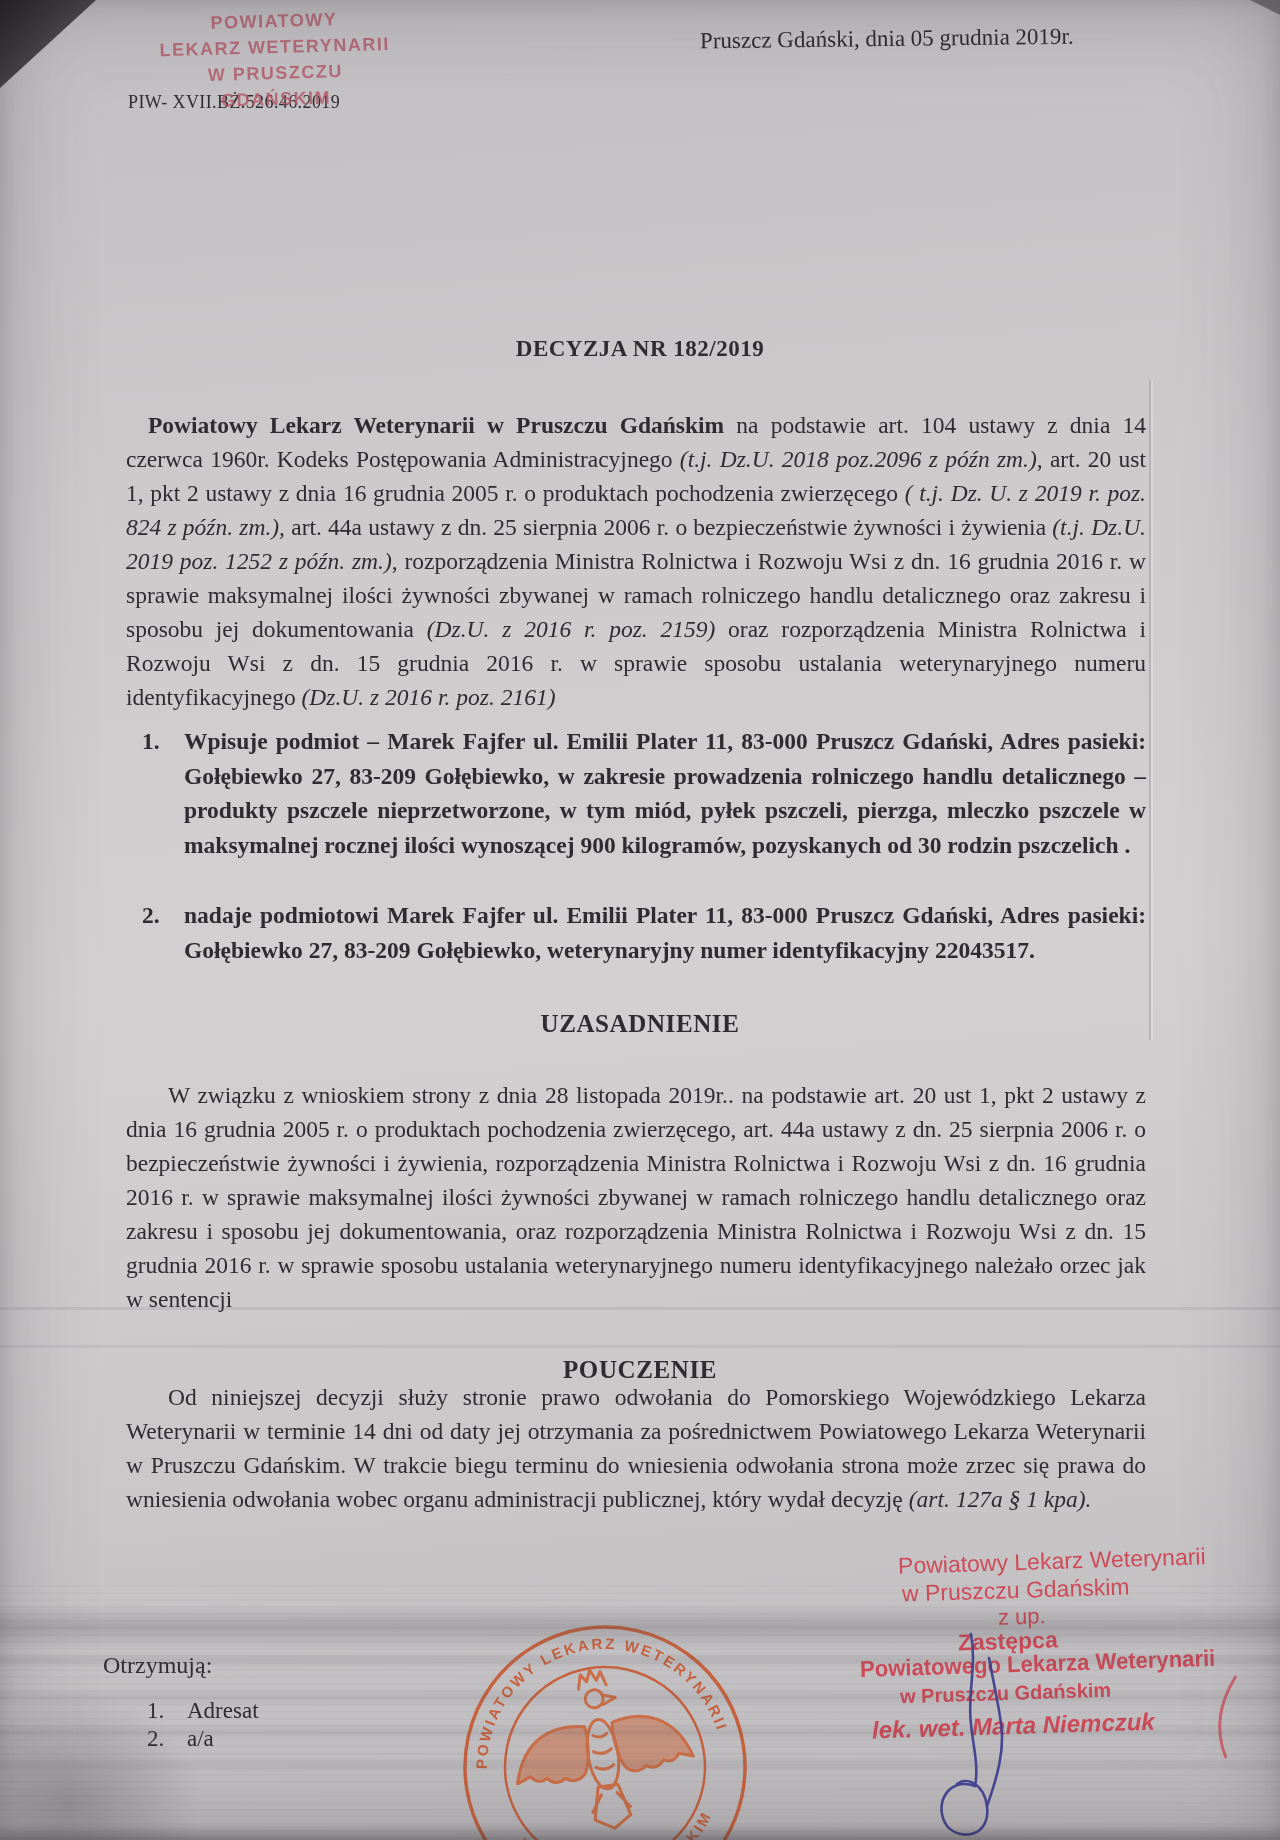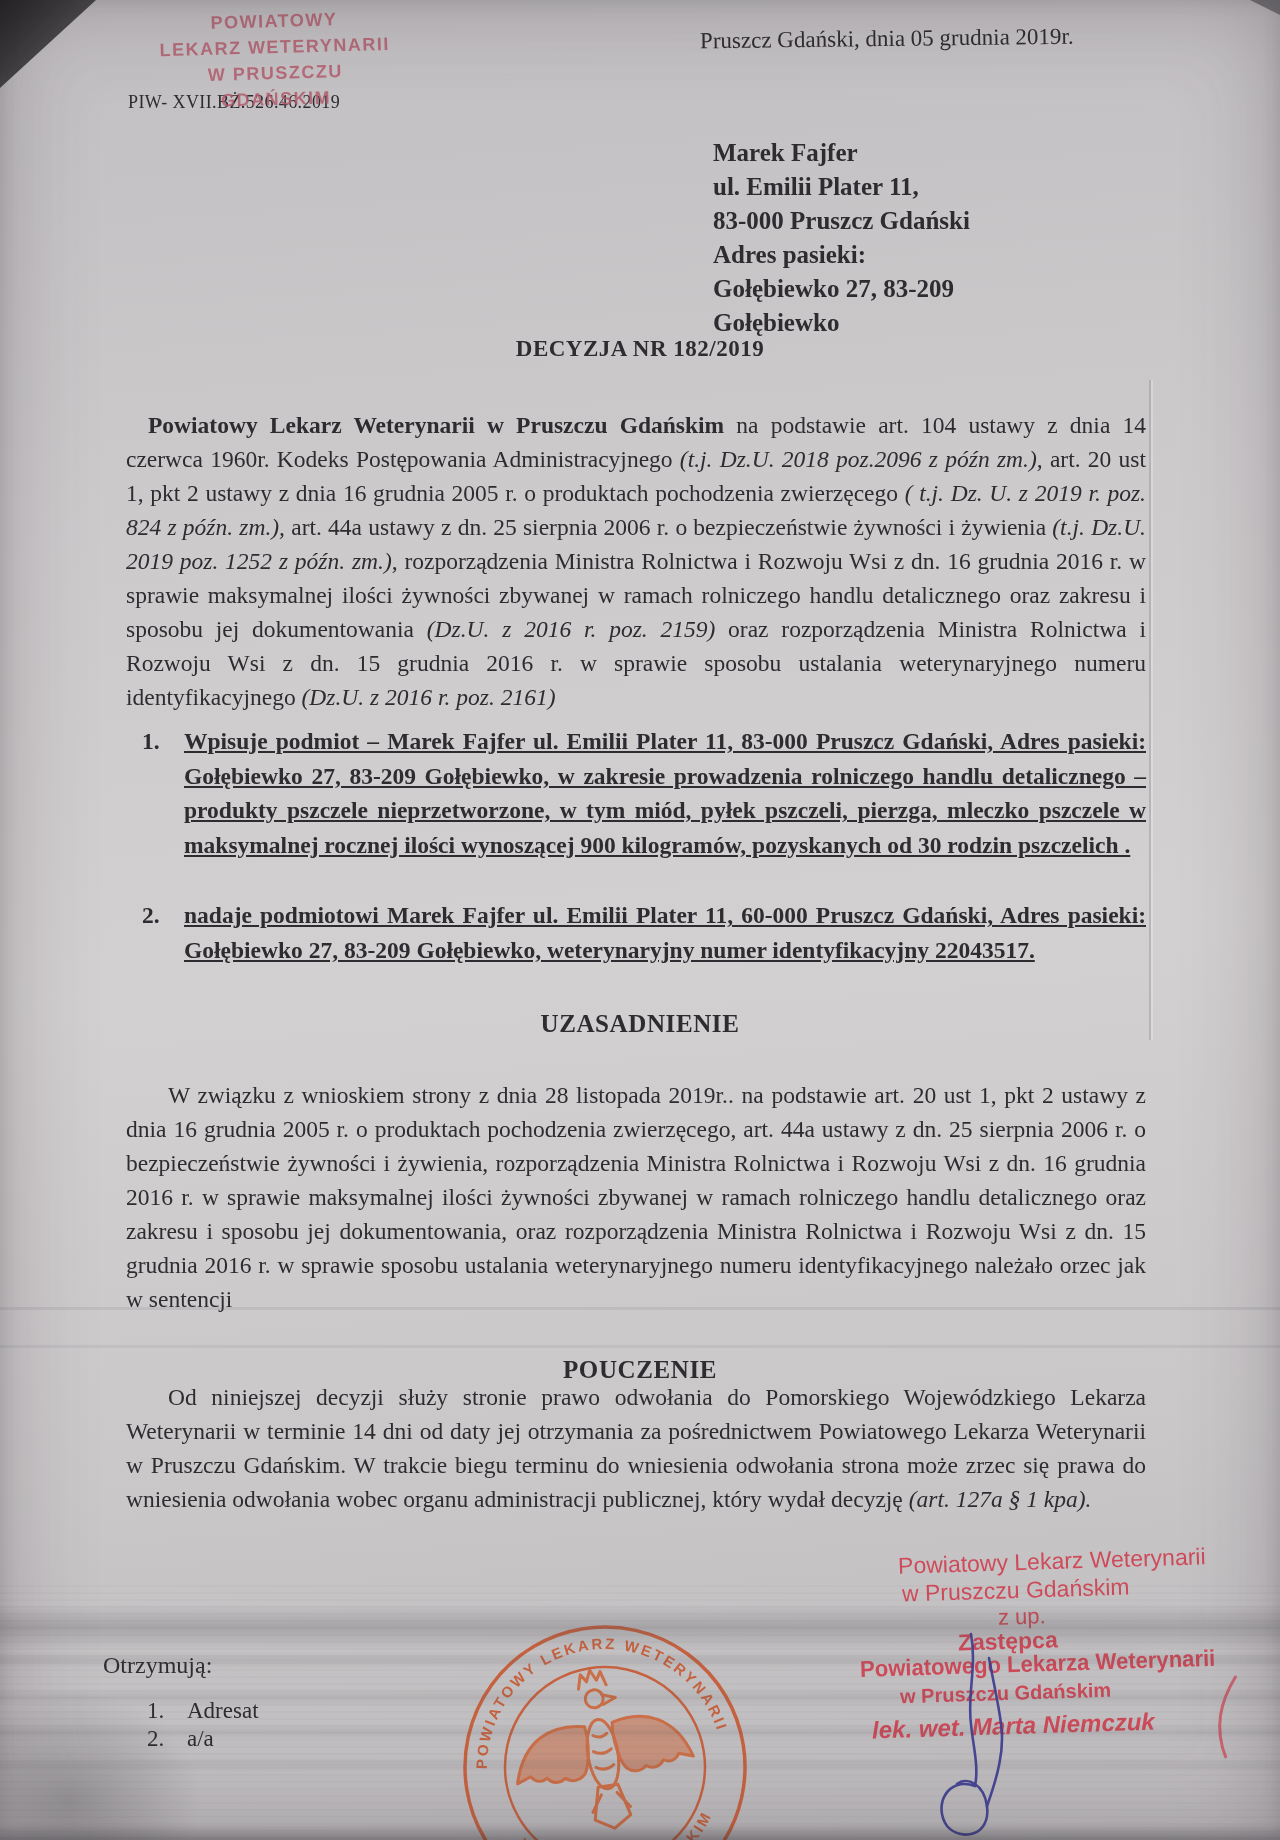--- a/index.html
+++ b/index.html
@@ -54,21 +54,21 @@
   .p3{top:1380px;text-indent:42px;}
   .run-b{font-weight:bold;}
   .run-i{font-style:italic;}
   .heading{position:absolute;left:0;width:1280px;text-align:center;font-size:25px;font-weight:bold;letter-spacing:.6px;}
   .h-uza{top:1010px;}
   .h-pou{top:1356px;}
   .list-item{position:absolute;left:142px;width:1004px;display:grid;grid-template-columns:42px 1fr;
     font-size:23.5px;line-height:34.5px;font-weight:bold;z-index:2;}
   .item-1{top:724px;}
   .item-2{top:898px;}
-  .list-item .itext{text-align:justify;text-decoration:underline;}
+  .list-item .itext{text-align:justify;}
   
   .rs{position:absolute;color:var(--signature-red);z-index:3;transform:rotate(-1.8deg);
     font-family:"Liberation Sans","DejaVu Sans",sans-serif;white-space:nowrap;opacity:.92;}
   .rs-1{left:898px;top:1548px;font-size:23px;}
   .rs-2{left:902px;top:1577px;font-size:23px;}
   .rs-3{left:998px;top:1604px;font-size:22px;}
   .rs-4{left:958px;top:1628px;font-size:23px;font-weight:bold;}
   .rs-5{left:860px;top:1656px;font-size:23px;font-weight:bold;transform:rotate(-1.8deg) scaleX(.96);transform-origin:left;}
   .rs-6{left:900px;top:1682px;font-size:20px;font-weight:bold;}
   .rs-7{left:872px;top:1712px;font-size:24px;font-weight:bold;font-style:italic;}
@@ -105,39 +105,31 @@
   <div class="crease-v"></div>
 
   <div class="stamp-tl">
     <div>POWIATOWY</div>
     <div>LEKARZ WETERYNARII</div>
     <div>W PRUSZCZU GDAŃSKIM</div>
   </div>
   <div class="case-number">PIW- XVII.BŻ.526.46.2019</div>
   <div class="place-date">Pruszcz Gdański, dnia 05 grudnia 2019r.</div>
 
-  <div class="recipient">
-    <div>Marek Fajfer</div>
-    <div>ul. Emilii Plater 11,</div>
-    <div>83-000 Pruszcz Gdański</div>
-    <div>Adres pasieki:</div>
-    <div>Gołębiewko 27, 83-209</div>
-    <div>Gołębiewko</div>
-  </div>
 
   <div class="doc-title">DECYZJA NR 182/2019</div>
   <p class="para p1"><span class="run-b">Powiatowy Lekarz Weterynarii w Pruszczu Gdańskim</span><span> na podstawie art. 104 ustawy z dnia 14 czerwca 1960r. Kodeks Postępowania Administracyjnego </span><span class="run-i">(t.j. Dz.U. 2018 poz.2096 z późn zm.),</span><span> art. 20 ust 1, pkt 2 ustawy z dnia 16 grudnia 2005 r. o produktach pochodzenia zwierzęcego </span><span class="run-i">( t.j. Dz. U. z 2019 r. poz. 824 z późn. zm.),</span><span> art. 44a ustawy z dn. 25 sierpnia 2006 r. o bezpieczeństwie żywności i żywienia </span><span class="run-i">(t.j. Dz.U. 2019 poz. 1252 z późn. zm.),</span><span> rozporządzenia Ministra Rolnictwa i Rozwoju Wsi z dn. 16 grudnia 2016 r. w sprawie maksymalnej ilości żywności zbywanej w ramach rolniczego handlu detalicznego oraz zakresu i sposobu jej dokumentowania  </span><span class="run-i">(Dz.U. z 2016 r. poz. 2159)</span><span> oraz rozporządzenia Ministra Rolnictwa i Rozwoju Wsi z dn. 15 grudnia 2016 r. w sprawie sposobu ustalania weterynaryjnego numeru identyfikacyjnego </span><span class="run-i">(Dz.U. z 2016 r. poz. 2161)</span></p>
 
   <div class="list-item item-1">
     <span class="num">1.</span>
     <span class="itext"><span class="run-b">Wpisuje podmiot – Marek Fajfer ul. Emilii Plater 11, 83-000 Pruszcz Gdański, Adres pasieki: Gołębiewko 27, 83-209 Gołębiewko, w zakresie prowadzenia rolniczego handlu detalicznego – produkty pszczele nieprzetworzone, w tym miód, pyłek pszczeli, pierzga, mleczko pszczele w maksymalnej rocznej ilości wynoszącej 900 kilogramów, pozyskanych od 30 rodzin pszczelich .</span></span>
   </div>
   <div class="list-item item-2">
     <span class="num">2.</span>
-    <span class="itext"><span class="run-b">nadaje podmiotowi Marek Fajfer ul. Emilii Plater 11, 60-000 Pruszcz Gdański, Adres pasieki: Gołębiewko 27, 83-209 Gołębiewko, weterynaryjny numer identyfikacyjny 22043517.</span></span>
+    <span class="itext"><span class="run-b">nadaje podmiotowi Marek Fajfer ul. Emilii Plater 11, 83-000 Pruszcz Gdański, Adres pasieki: Gołębiewko 27, 83-209 Gołębiewko, weterynaryjny numer identyfikacyjny 22043517.</span></span>
   </div>
 
   <div class="heading h-uza">UZASADNIENIE</div>
   <p class="para p2">W związku z wnioskiem strony z dnia 28 listopada 2019r.. na podstawie art. 20 ust 1, pkt 2 ustawy z dnia 16 grudnia 2005 r. o produktach pochodzenia zwierzęcego, art. 44a ustawy z dn. 25 sierpnia 2006 r. o bezpieczeństwie żywności i żywienia, rozporządzenia Ministra Rolnictwa i Rozwoju Wsi z dn. 16 grudnia 2016 r. w sprawie maksymalnej ilości żywności zbywanej w ramach rolniczego handlu detalicznego oraz zakresu i sposobu jej dokumentowania, oraz rozporządzenia Ministra Rolnictwa i Rozwoju Wsi z dn. 15 grudnia 2016 r. w sprawie sposobu ustalania weterynaryjnego numeru identyfikacyjnego należało orzec jak w sentencji</p>
 
   <div class="heading h-pou">POUCZENIE</div>
   <p class="para p3"><span>Od niniejszej decyzji  służy stronie prawo odwołania do Pomorskiego Wojewódzkiego Lekarza Weterynarii w terminie 14 dni od daty jej otrzymania za pośrednictwem Powiatowego Lekarza Weterynarii w Pruszczu Gdańskim. W trakcie biegu terminu do wniesienia odwołania strona może zrzec się prawa do wniesienia odwołania wobec organu administracji publicznej, który wydał decyzję </span><span class="run-i">(art. 127a § 1 kpa).</span></p>
 
   <div class="rs rs-1">Powiatowy Lekarz Weterynarii</div>
   <div class="rs rs-2">w Pruszczu Gdańskim</div>

